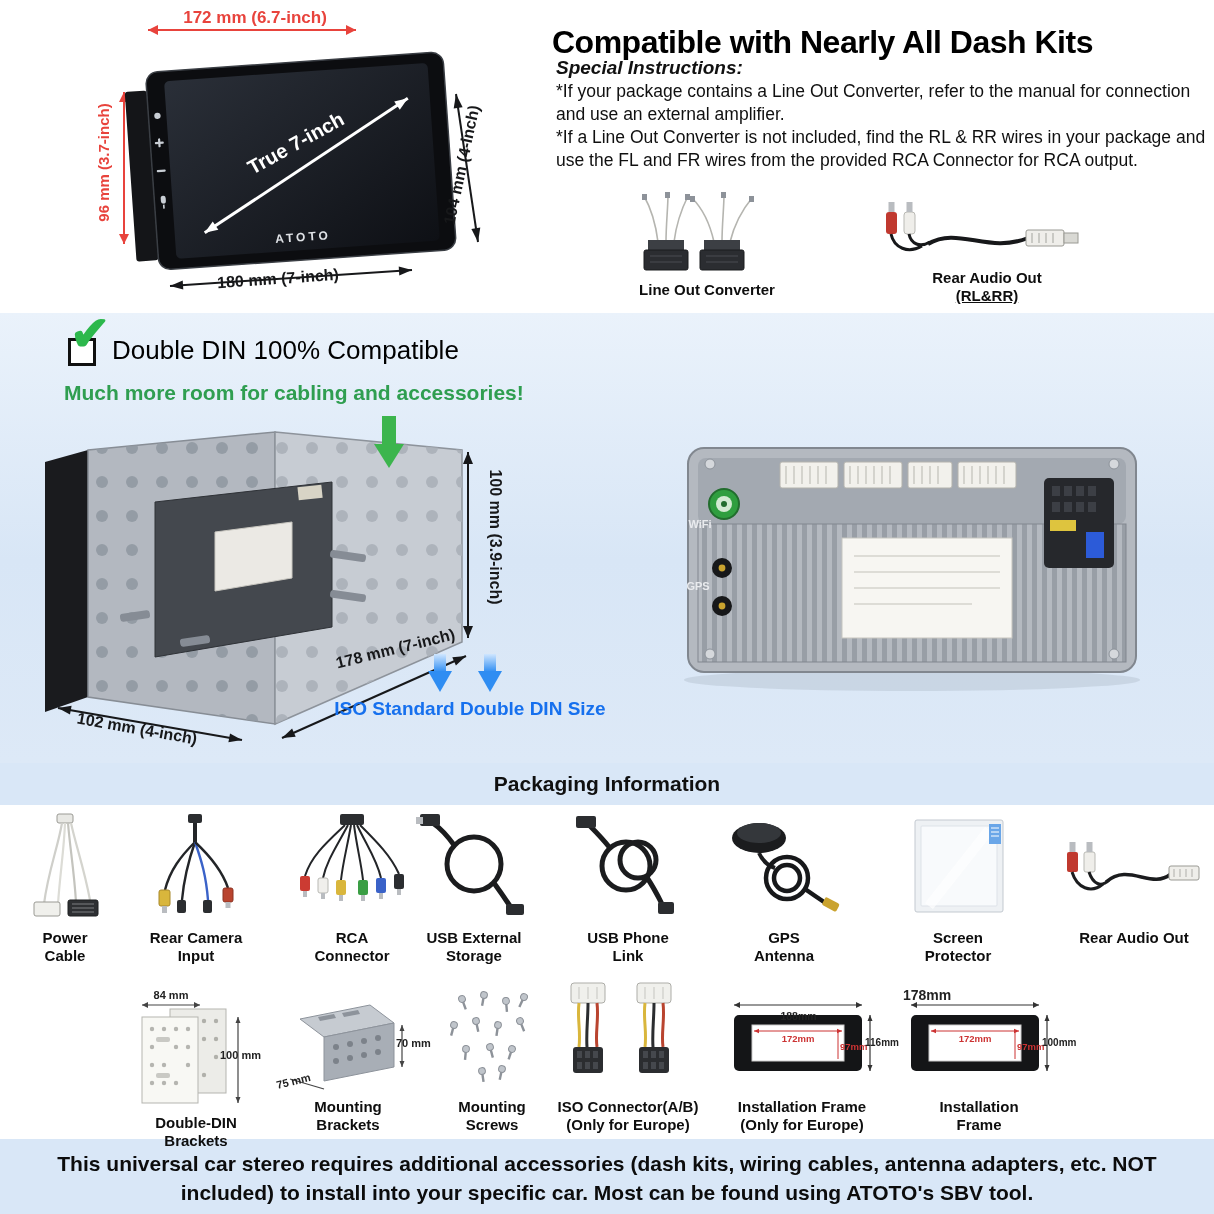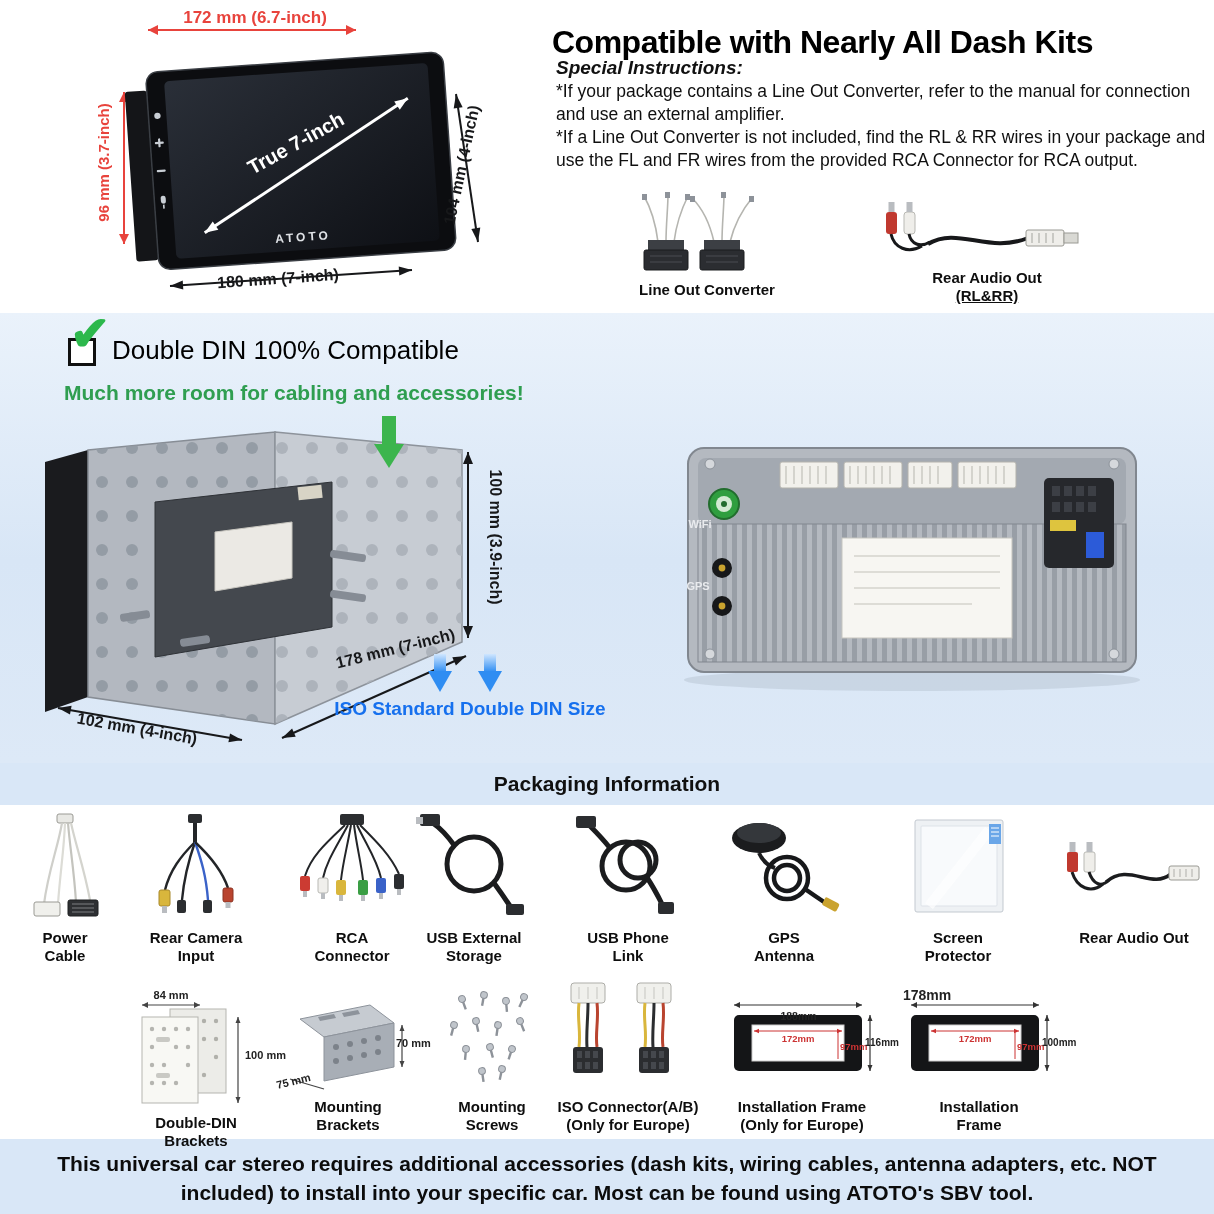--- a/index.html
+++ b/index.html
@@ -495,21 +495,21 @@
             <circle cx="38" cy="92" r="2.2"></circle>
             <circle cx="50" cy="92" r="2.2"></circle>
       </g>
       <rect x="30" y="46" width="14" height="5" rx="2" fill="#c9c9c4"></rect>
       <rect x="30" y="82" width="14" height="5" rx="2" fill="#c9c9c4"></rect>
       <line x1="112" y1="26" x2="112" y2="112" stroke="#444" stroke-width="1.2"></line>
       <polygon points="112,26 109.5,32 114.5,32" fill="#444"></polygon>
           <polygon points="112,112 109.5,106 114.5,106" fill="#444"></polygon>
     </svg>
       <span class="dimtext" style="left:14px;top:-2px;width:62px;text-align:center;">84 mm</span>
-      <span class="dimtext" style="left:110px;top:58px;padding-left:9px;">100 mm</span>
+      <span class="dimtext" style="left:85px;top:58px;padding-left:9px;">100 mm</span>
     </div>
     <div class="plabel">Double-DIN
 Brackets</div>
   </div>
 
   <div class="pcell" style="left:276px;top:975px;width:144px;">
     <div class="pimg">
         <svg width="140" height="118" viewBox="0 0 140 118">
       <polygon points="22,44 92,30 116,48 46,62" fill="#c6cbd1" stroke="#8d939b"></polygon>
       <polygon points="40,42 56,39 58,43 42,46" fill="#8d939b"></polygon>

